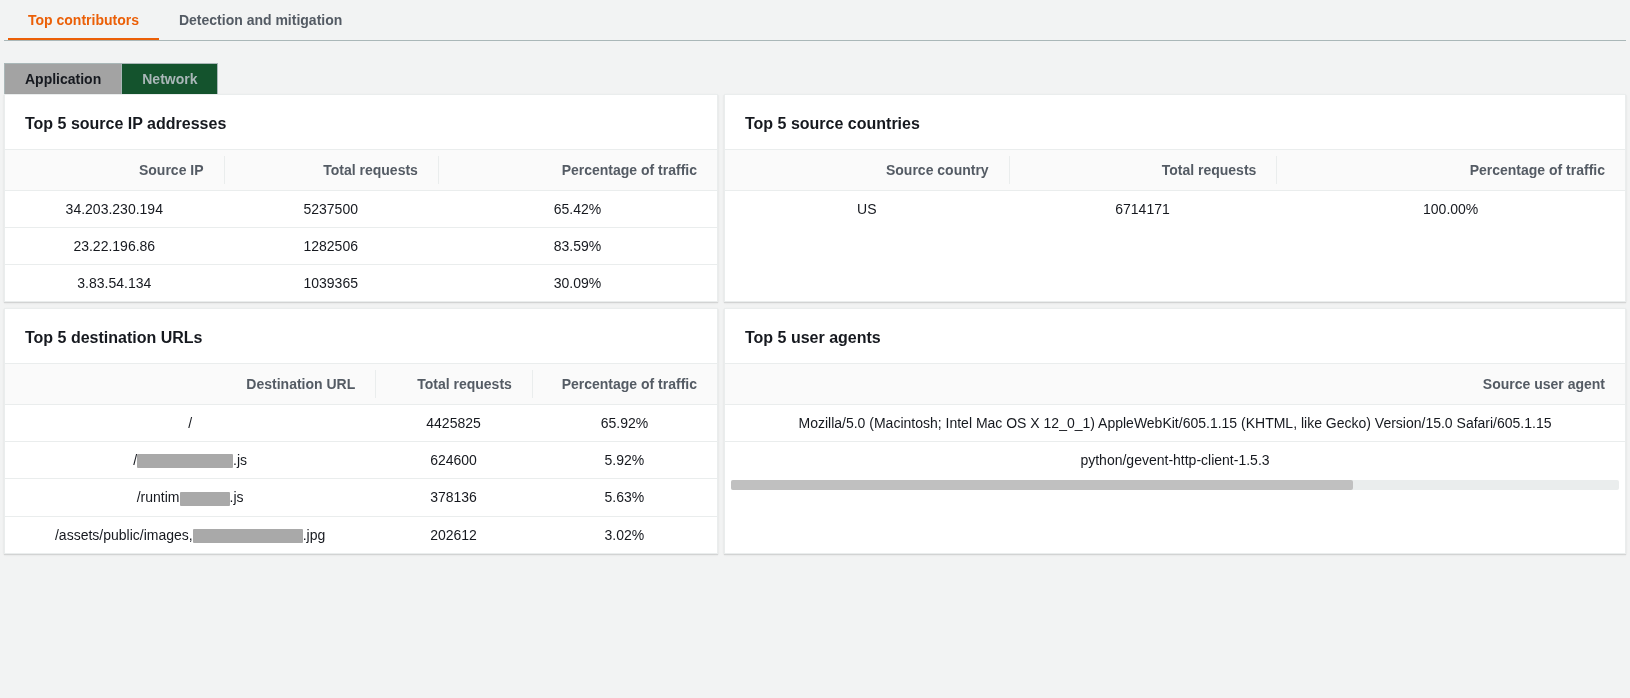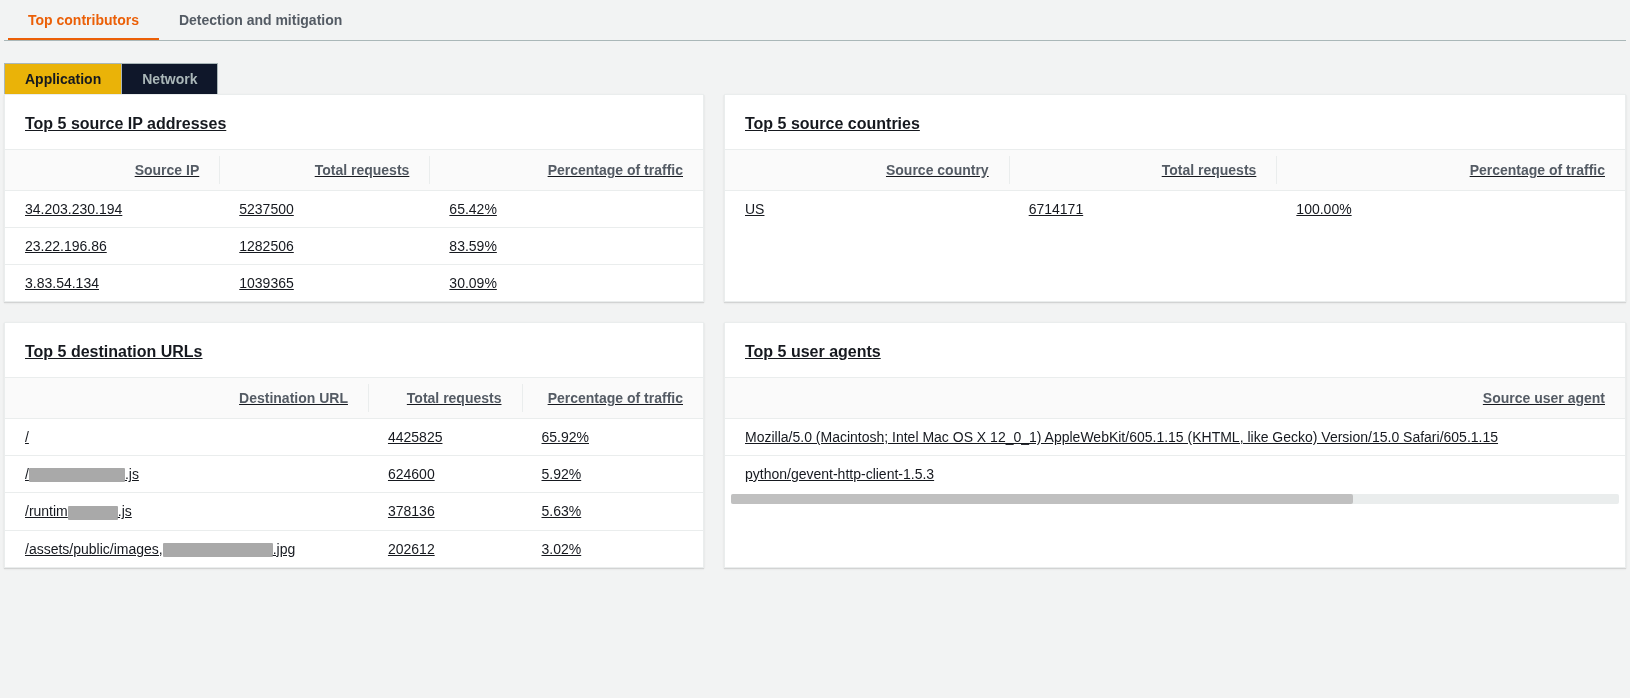--- a/index.html
+++ b/index.html
@@ -29,35 +29,34 @@
   }
   .subtabs {
     display: flex;
     margin: 22px 4px 0 4px;
   }
   .subtab {
     padding: 7px 20px;
     font-weight: 700;
     border: 1px solid #aab7b8;
     cursor: pointer;
-    background: #0f172a;
+    background: #14532d;
     color: #aab7b8;
   }
   .subtab.active {
-    background: #eab308;
+    background: #a3a3a3;
     color: #16191f;
   }
   .subtab + .subtab { border-left: none; }
   .panels {
     display: grid;
     grid-template-columns: 1fr 1fr;
-    gap: 20px;
+    gap: 6px;
     padding: 0 4px 4px 4px;
     margin-top: -1px;
-    text-decoration: underline;
   }
   .panel {
     background: #fff;
     border: 1px solid #eaeded;
     box-shadow: 0 1px 1px rgba(0,0,0,0.1), 0 1px 3px rgba(0,0,0,0.05);
   }
   .panel-title {
     padding: 20px 20px 16px 20px;
     font-weight: 700;
     font-size: 16px;
@@ -83,20 +82,21 @@
     position: absolute;
     left: 0; top: 6px; bottom: 6px;
     width: 1px;
     background: #eaeded;
   }
   tbody td {
     padding: 10px 20px;
     border-bottom: 1px solid #eaeded;
     color: #16191f;
     white-space: nowrap;
+    text-align: center;
   }
   tbody tr:last-child td { border-bottom: none; }
   .redact {
     display: inline-block;
     vertical-align: middle;
     background: #a9a9a9;
     height: 14px;
     border-radius: 1px;
   }
   .scroll-wrap { overflow-x: auto; padding-bottom: 2px; }

